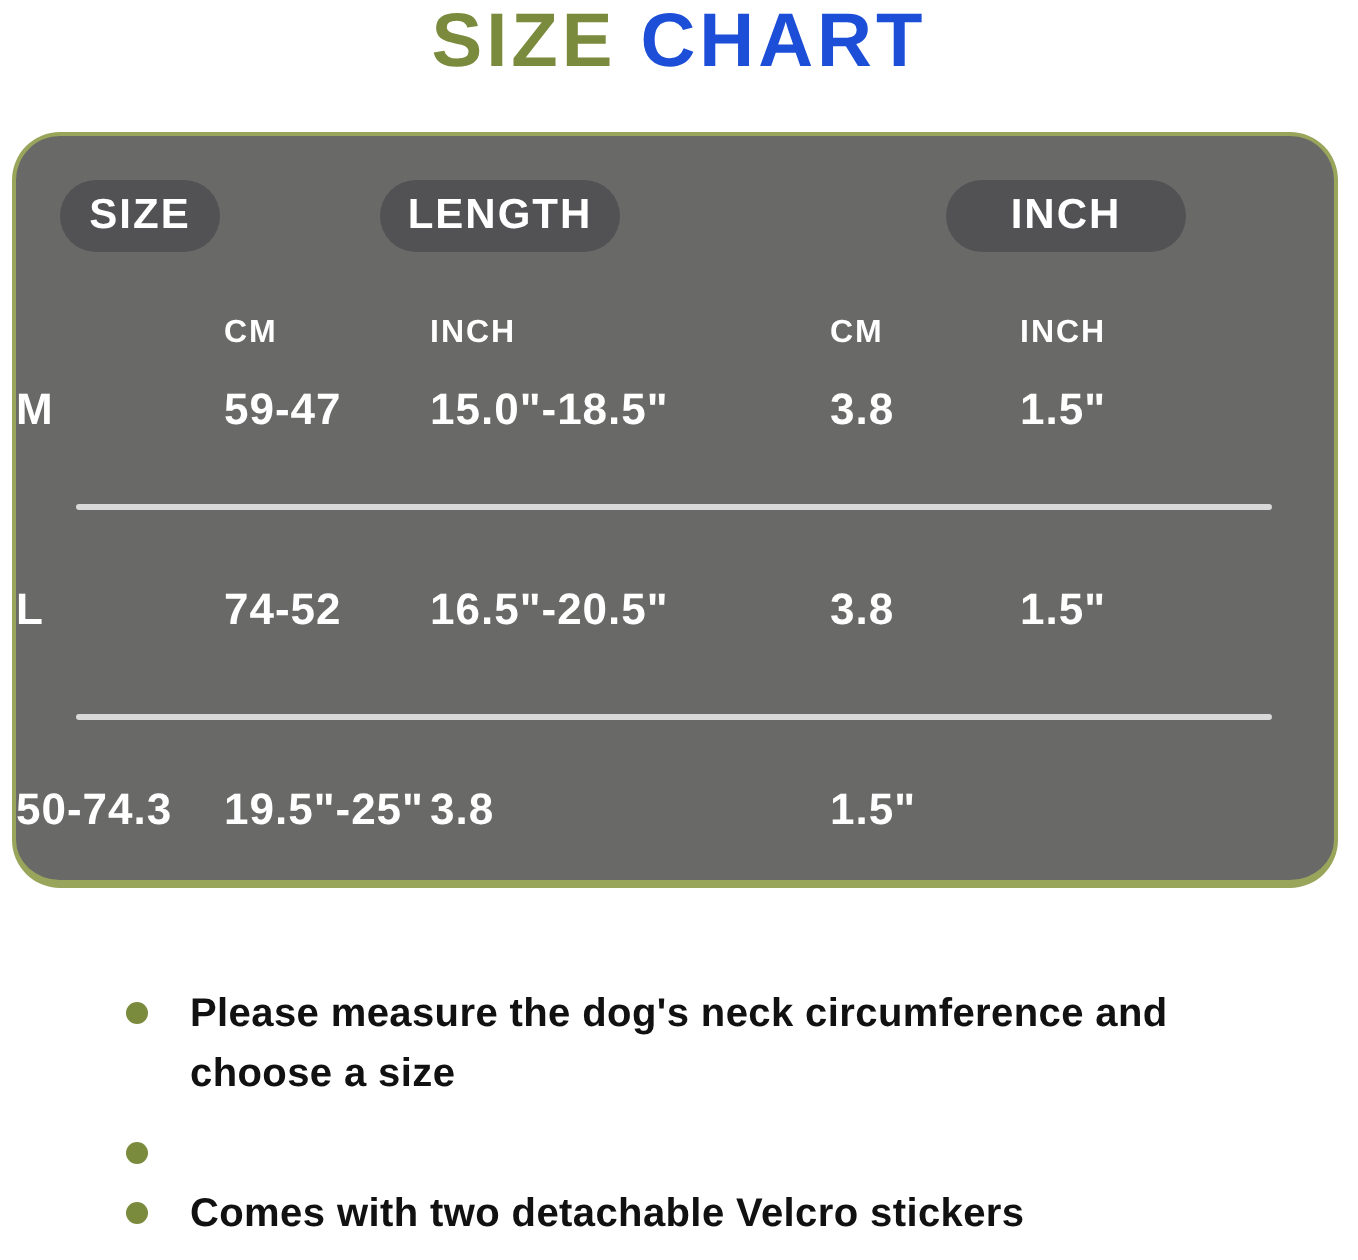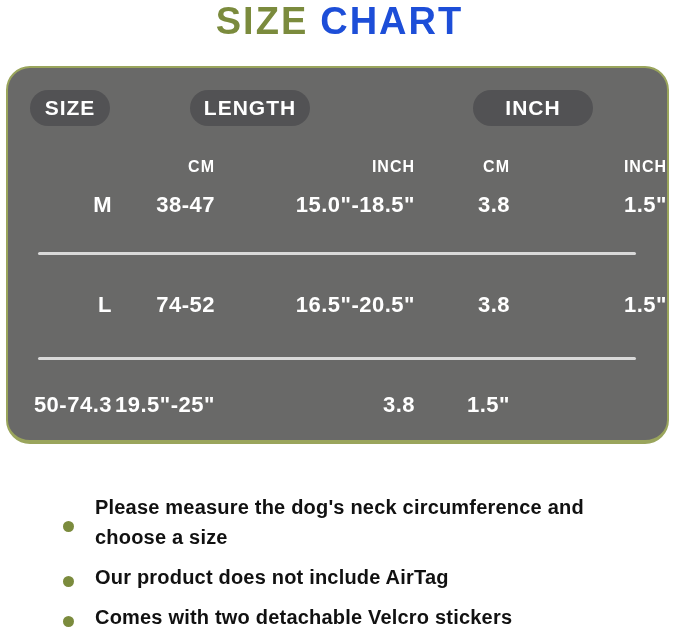--- a/index.html
+++ b/index.html
@@ -38,36 +38,36 @@
   .pill-size{left:22px;width:80px;}
   .pill-length{left:182px;width:120px;}
   .pill-width{left:465px;width:120px;}
 
   .grid{
     position:absolute;left:0;width:659px;
     display:grid;
     grid-template-columns:104px 103px 200px 95px 157px;
     color:#ffffff;font-weight:bold;
   }
-  .grid .cell{text-align:right;}
+  .grid .cell{text-align:left;}
   .colheads{top:89px;font-size:16px;letter-spacing:1px;line-height:20px;}
   .trow{font-size:22px;line-height:28px;letter-spacing:0.5px;}
   .trow-m{top:123px;}
   .trow-l{top:223px;}
   .trow-xl{top:323px;}
   .sep{
     position:absolute;left:30px;right:31px;height:3px;
     background:#d9d9d9;border-radius:2px;
   }
   .sep-1{top:184px;}
   .sep-2{top:289px;}
 
   
   .notes{position:absolute;left:63px;top:492px;}
-  .note{display:flex;margin-bottom:10px;align-items:center;}
+  .note{display:flex;margin-bottom:10px;}
   .note-dot{
     flex:none;width:11px;height:11px;border-radius:50%;
     background:#7b8b3d;margin-top:9px;
   }
   .note-text{
     margin-left:21px;max-width:520px;
     font-size:20px;font-weight:bold;color:#111111;
     line-height:30px;letter-spacing:0.2px;
   }
 </style>
@@ -87,21 +87,21 @@
   <div class="grid colheads">
     <div class="cell"></div>
     <div class="cell">CM</div>
     <div class="cell">INCH</div>
     <div class="cell">CM</div>
     <div class="cell">INCH</div>
   </div>
 
   <div class="grid trow trow-m">
     <div class="cell">M</div>
-    <div class="cell">38-47</div>
+    <div class="cell">59-47</div>
     <div class="cell">15.0"-18.5"</div>
     <div class="cell">3.8</div>
     <div class="cell">1.5"</div>
   </div>
 
   <div class="sep sep-1"></div>
 
   <div class="grid trow trow-l">
     <div class="cell">L</div>
     <div class="cell">74-52</div>
@@ -121,19 +121,18 @@
 
 </div>
 
 <div class="notes">
   <div class="note">
     <span class="note-dot"></span>
     <span class="note-text">Please measure the dog's neck circumference and choose a size</span>
   </div>
   <div class="note">
     <span class="note-dot"></span>
-    <span class="note-text">Our product does not include AirTag</span>
   </div>
   <div class="note">
     <span class="note-dot"></span>
     <span class="note-text">Comes with two detachable Velcro stickers</span>
   </div>
 </div>
 
 </body></html>

